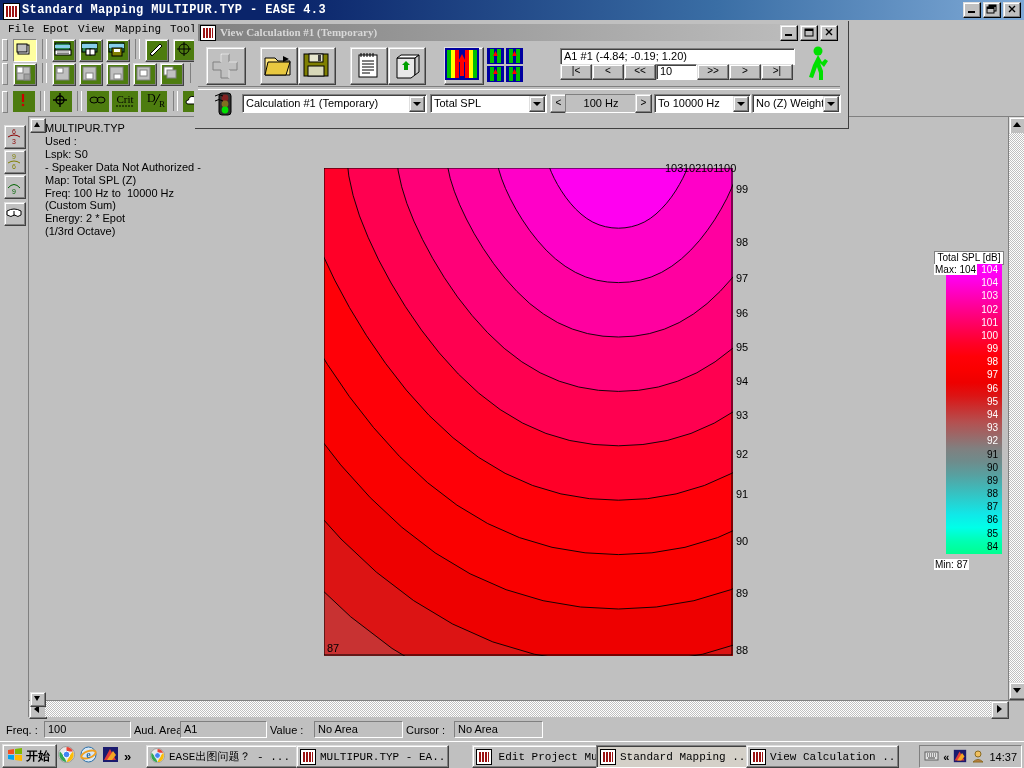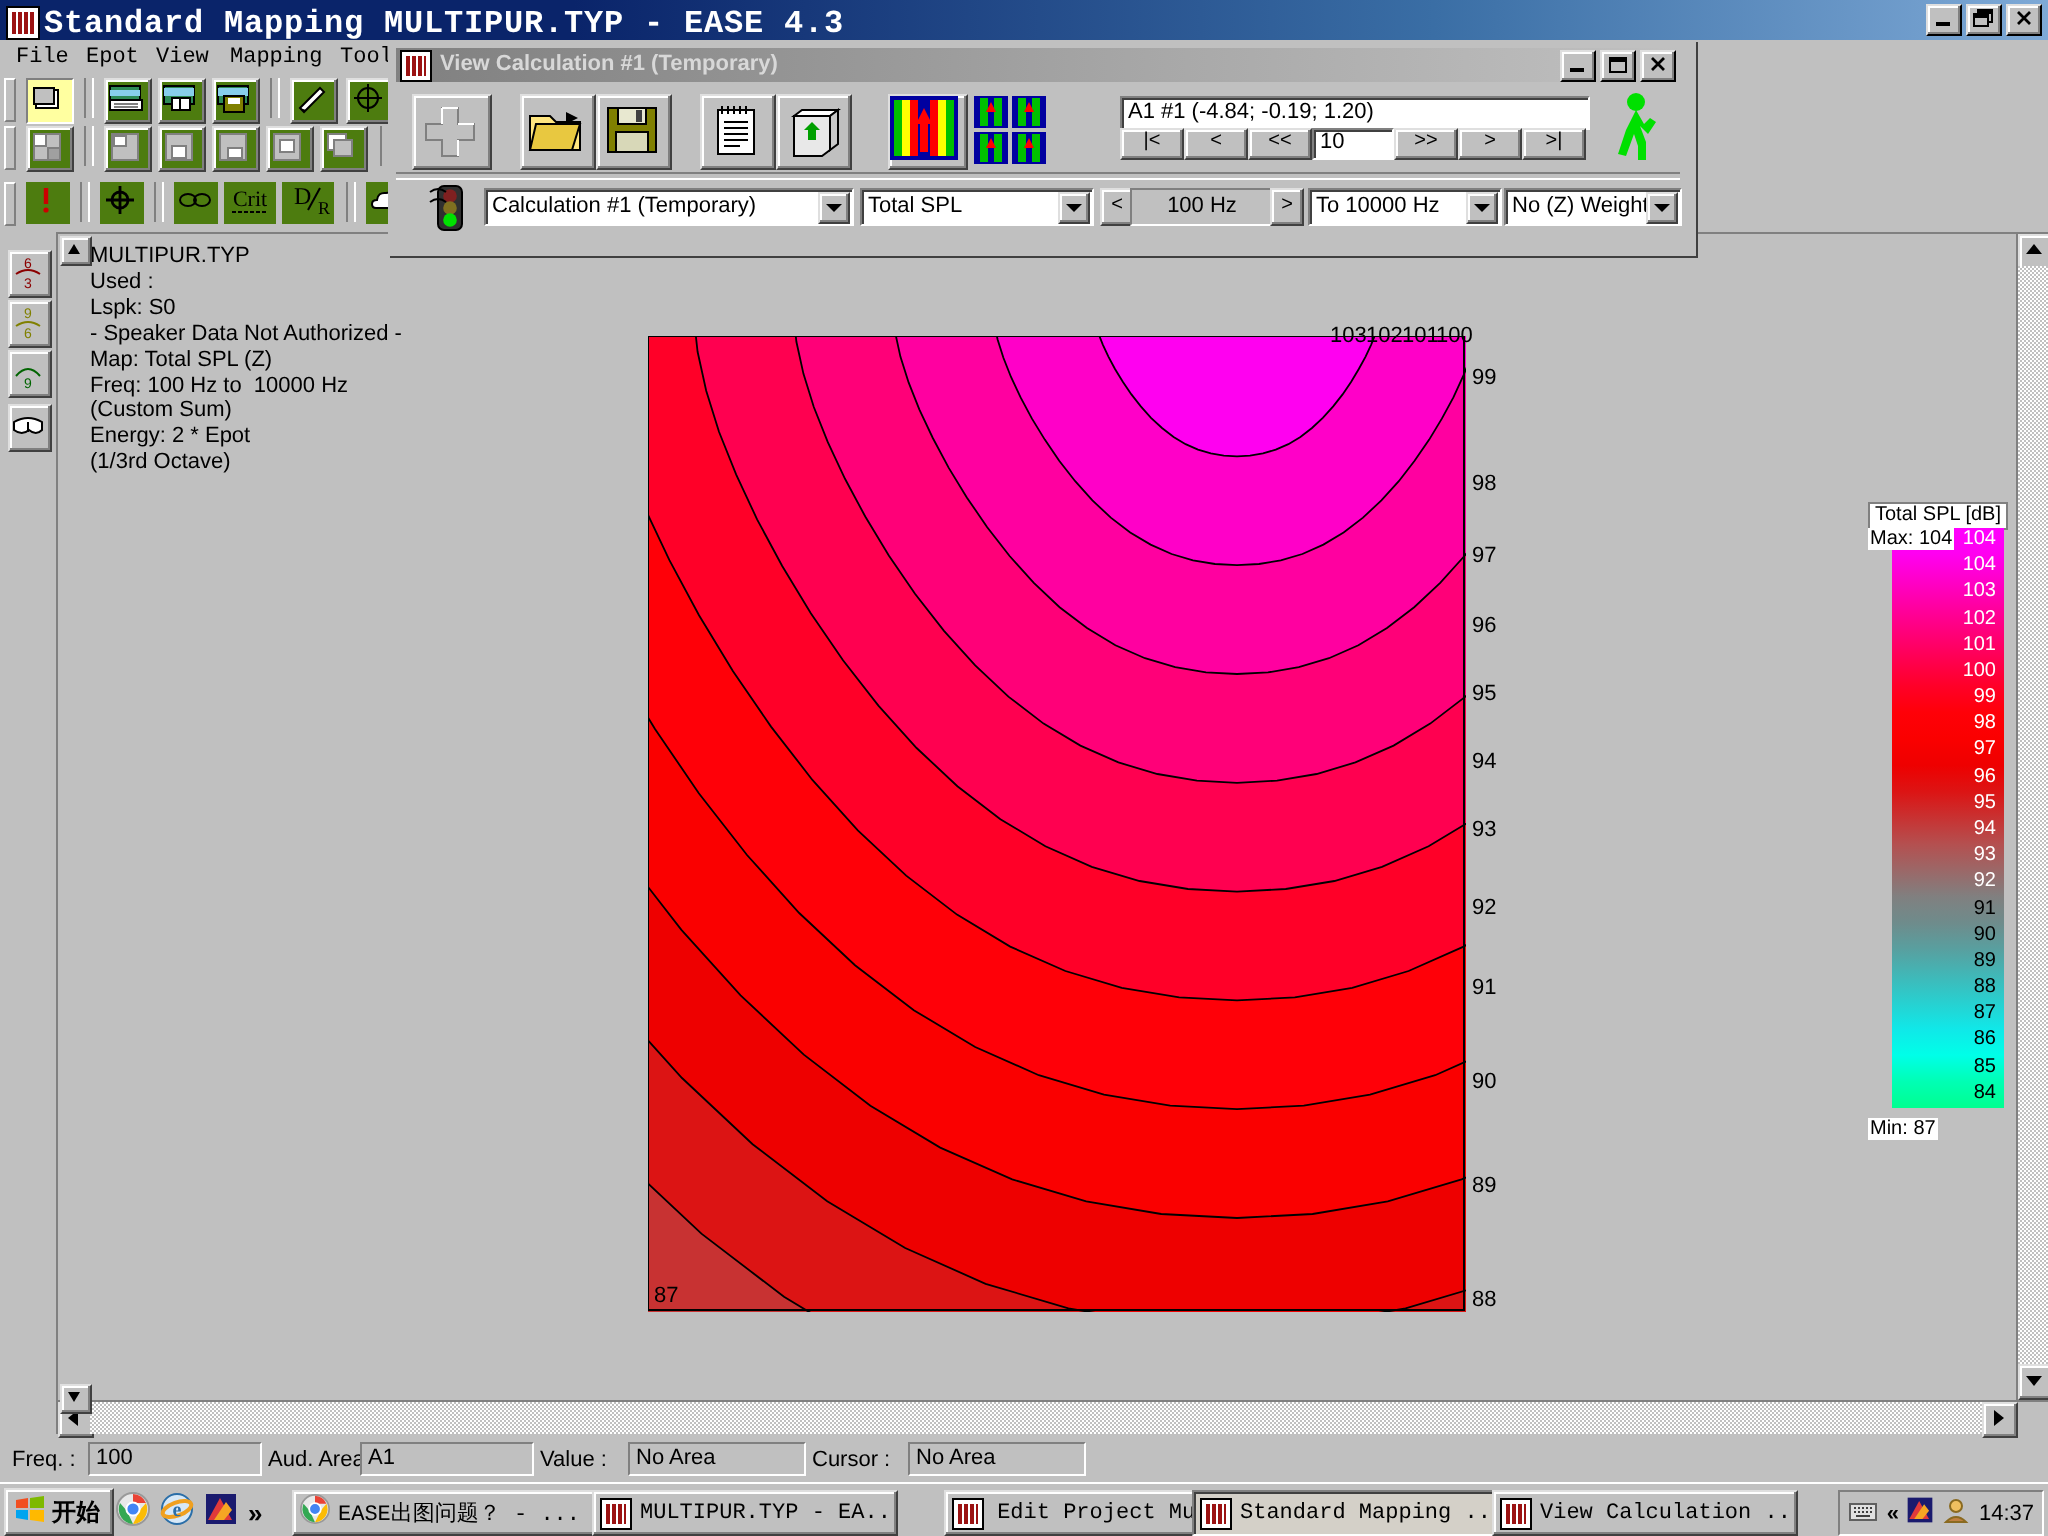--- a/index.html
+++ b/index.html
@@ -12,21 +12,21 @@
   }
   .abs{position:absolute;}
 
   
   #app{position:absolute;left:0;top:0;width:1024px;height:768px;background:#c0c0c0;}
 
   #titlebar{left:0;top:0;width:1024px;height:20px;
     background:linear-gradient(90deg,#0a246a 0%,#0a246a 28%,#3a6ea5 70%,#7ea9d6 100%);
     color:#fff;}
   #titlebar .ttxt{position:absolute;left:22px;top:3px;font-family:"Liberation Mono",monospace;
-    font-size:16px;font-weight:bold;letter-spacing:.4px;color:#fff;white-space:nowrap;}
+    font-size:12px;font-weight:bold;letter-spacing:.4px;color:#fff;white-space:nowrap;}
   .appicon{position:absolute;left:3px;top:3px;width:15px;height:15px;background:#fff;border:1px solid #000;
     display:flex;align-items:center;justify-content:center;overflow:hidden;}
   .appicon i{display:block;width:11px;height:11px;
      background:
        linear-gradient(90deg,#9b1212 0 2px,transparent 2px 3px,#9b1212 3px 5px,transparent 5px 6px,#9b1212 6px 8px,transparent 8px 9px,#9b1212 9px 11px);
      font-style:normal;}
   .winbtns{position:absolute;top:2px;right:3px;display:flex;gap:2px;}
   .winbtn{width:16px;height:14px;background:#c0c0c0;border:1px solid #dfdfdf;border-right-color:#000;border-bottom-color:#000;
      box-shadow:inset -1px -1px 0 #808080, inset 1px 1px 0 #fff;
      font-family:"Liberation Sans",sans-serif;font-size:9px;line-height:12px;text-align:center;color:#000;position:relative;}
@@ -105,21 +105,21 @@
      display:flex;align-items:center;gap:4px;padding-left:3px;overflow:hidden;
      font-family:"Liberation Mono",monospace;font-size:11px;color:#000;white-space:nowrap;}
   #tray{position:absolute;right:2px;top:3px;height:21px;display:flex;align-items:center;gap:4px;padding:0 4px;
      border:1px solid #808080;border-right-color:#fff;border-bottom-color:#fff;font-size:11px;}
 
   
   #dlg{left:194px;top:20px;width:650px;height:104px;background:#c0c0c0;
        border:2px solid #c0c0c0;box-shadow:1px 1px 0 #404040;}
   #dlgtitle{position:absolute;left:2px;top:2px;width:642px;height:17px;
        background:linear-gradient(90deg,#808080 0%,#a8a8a8 60%,#c0c0c0 100%);}
-  #dlgtitle .dt{position:absolute;left:22px;top:2px;font-family:Liberation Sans, sans-serif;
+  #dlgtitle .dt{position:absolute;left:22px;top:2px;font-family:Liberation Serif, serif;
        font-size:11px;font-weight:bold;color:#d8d8d8;white-space:nowrap;}
   #dlgbody{position:absolute;left:2px;top:20px;width:642px;height:80px;background:#c0c0c0;}
   .dbtn{position:absolute;width:34px;height:32px;background:#c0c0c0;
       border:1px solid #dfdfdf;border-right-color:#404040;border-bottom-color:#404040;
       box-shadow:inset -1px -1px 0 #808080, inset 1px 1px 0 #fff;}
   .navbtn{width:30px;height:14px;background:#c0c0c0;
       border:1px solid #dfdfdf;border-right-color:#404040;border-bottom-color:#404040;
       box-shadow:inset -1px -1px 0 #808080, inset 1px 1px 0 #fff;
       font-size:10px;line-height:12px;text-align:center;color:#000;}
   .combo{position:absolute;height:17px;background:#fff;

